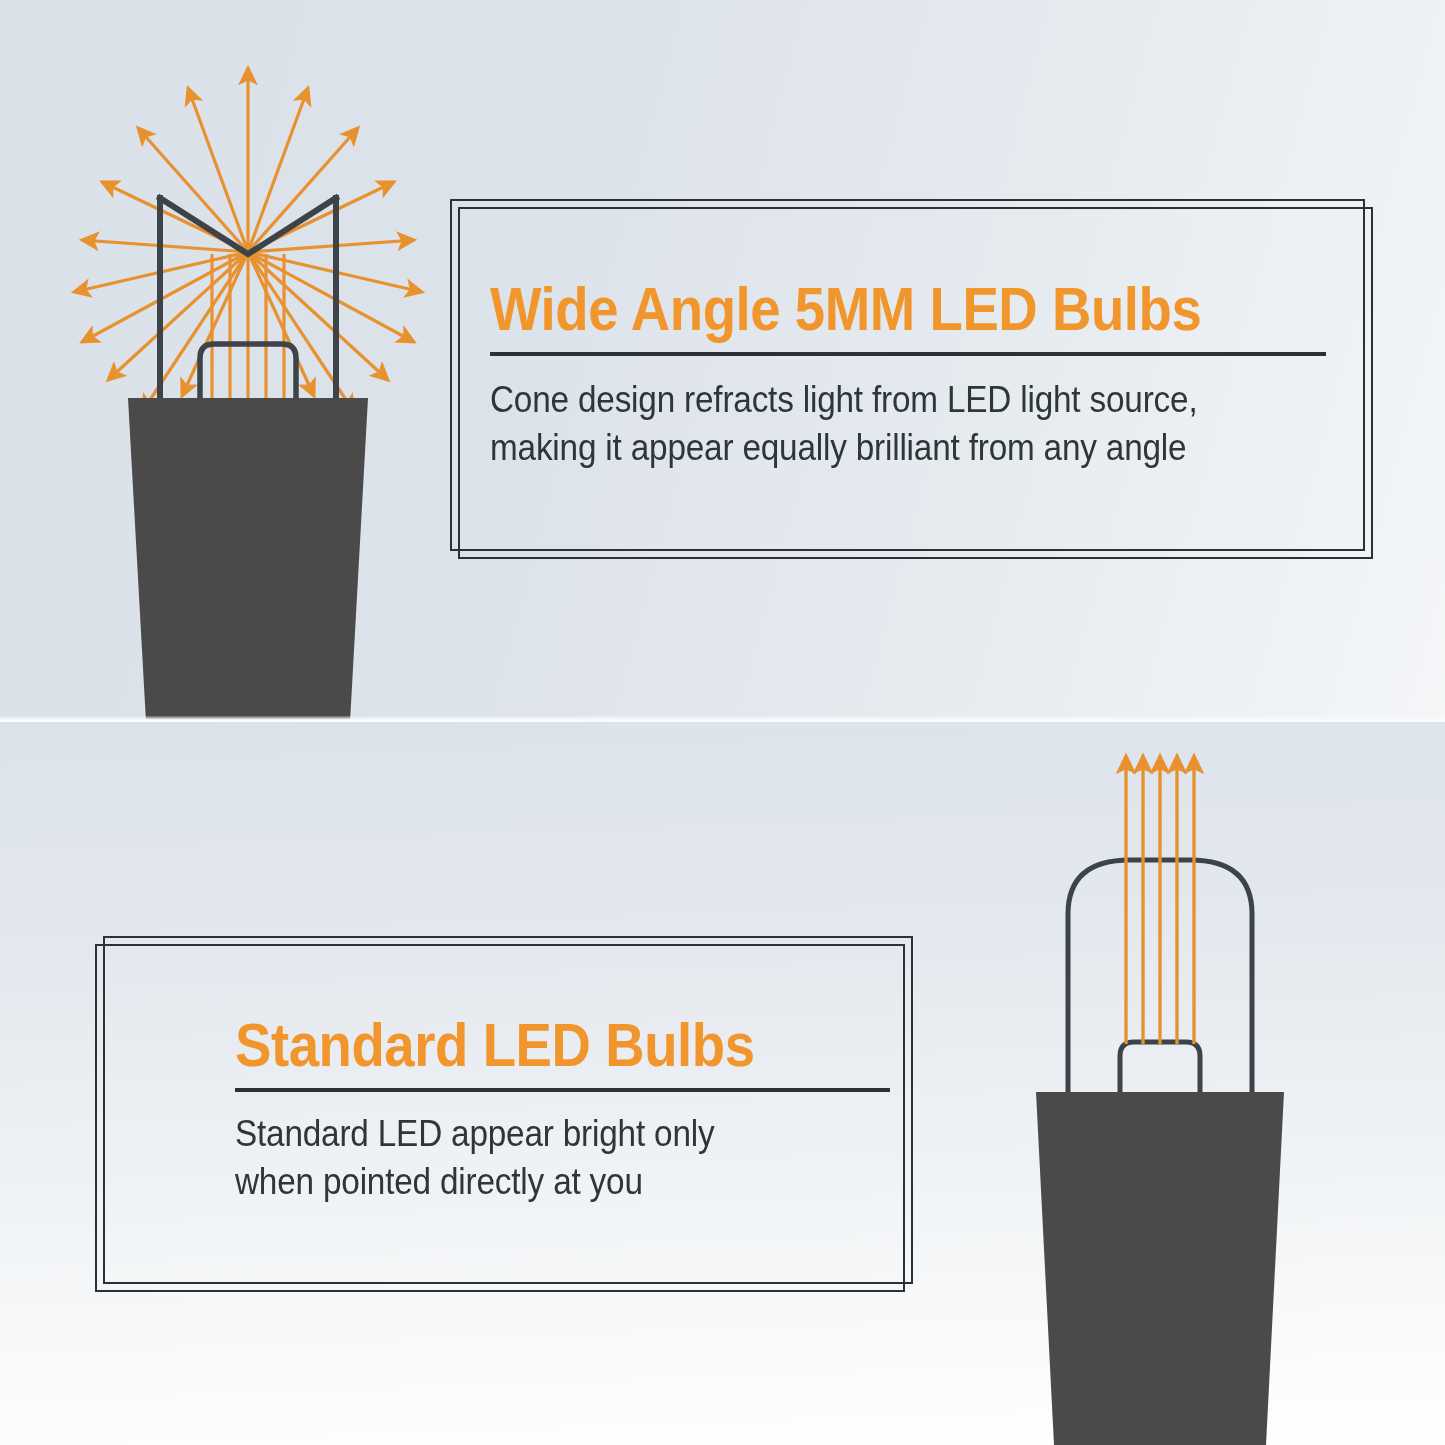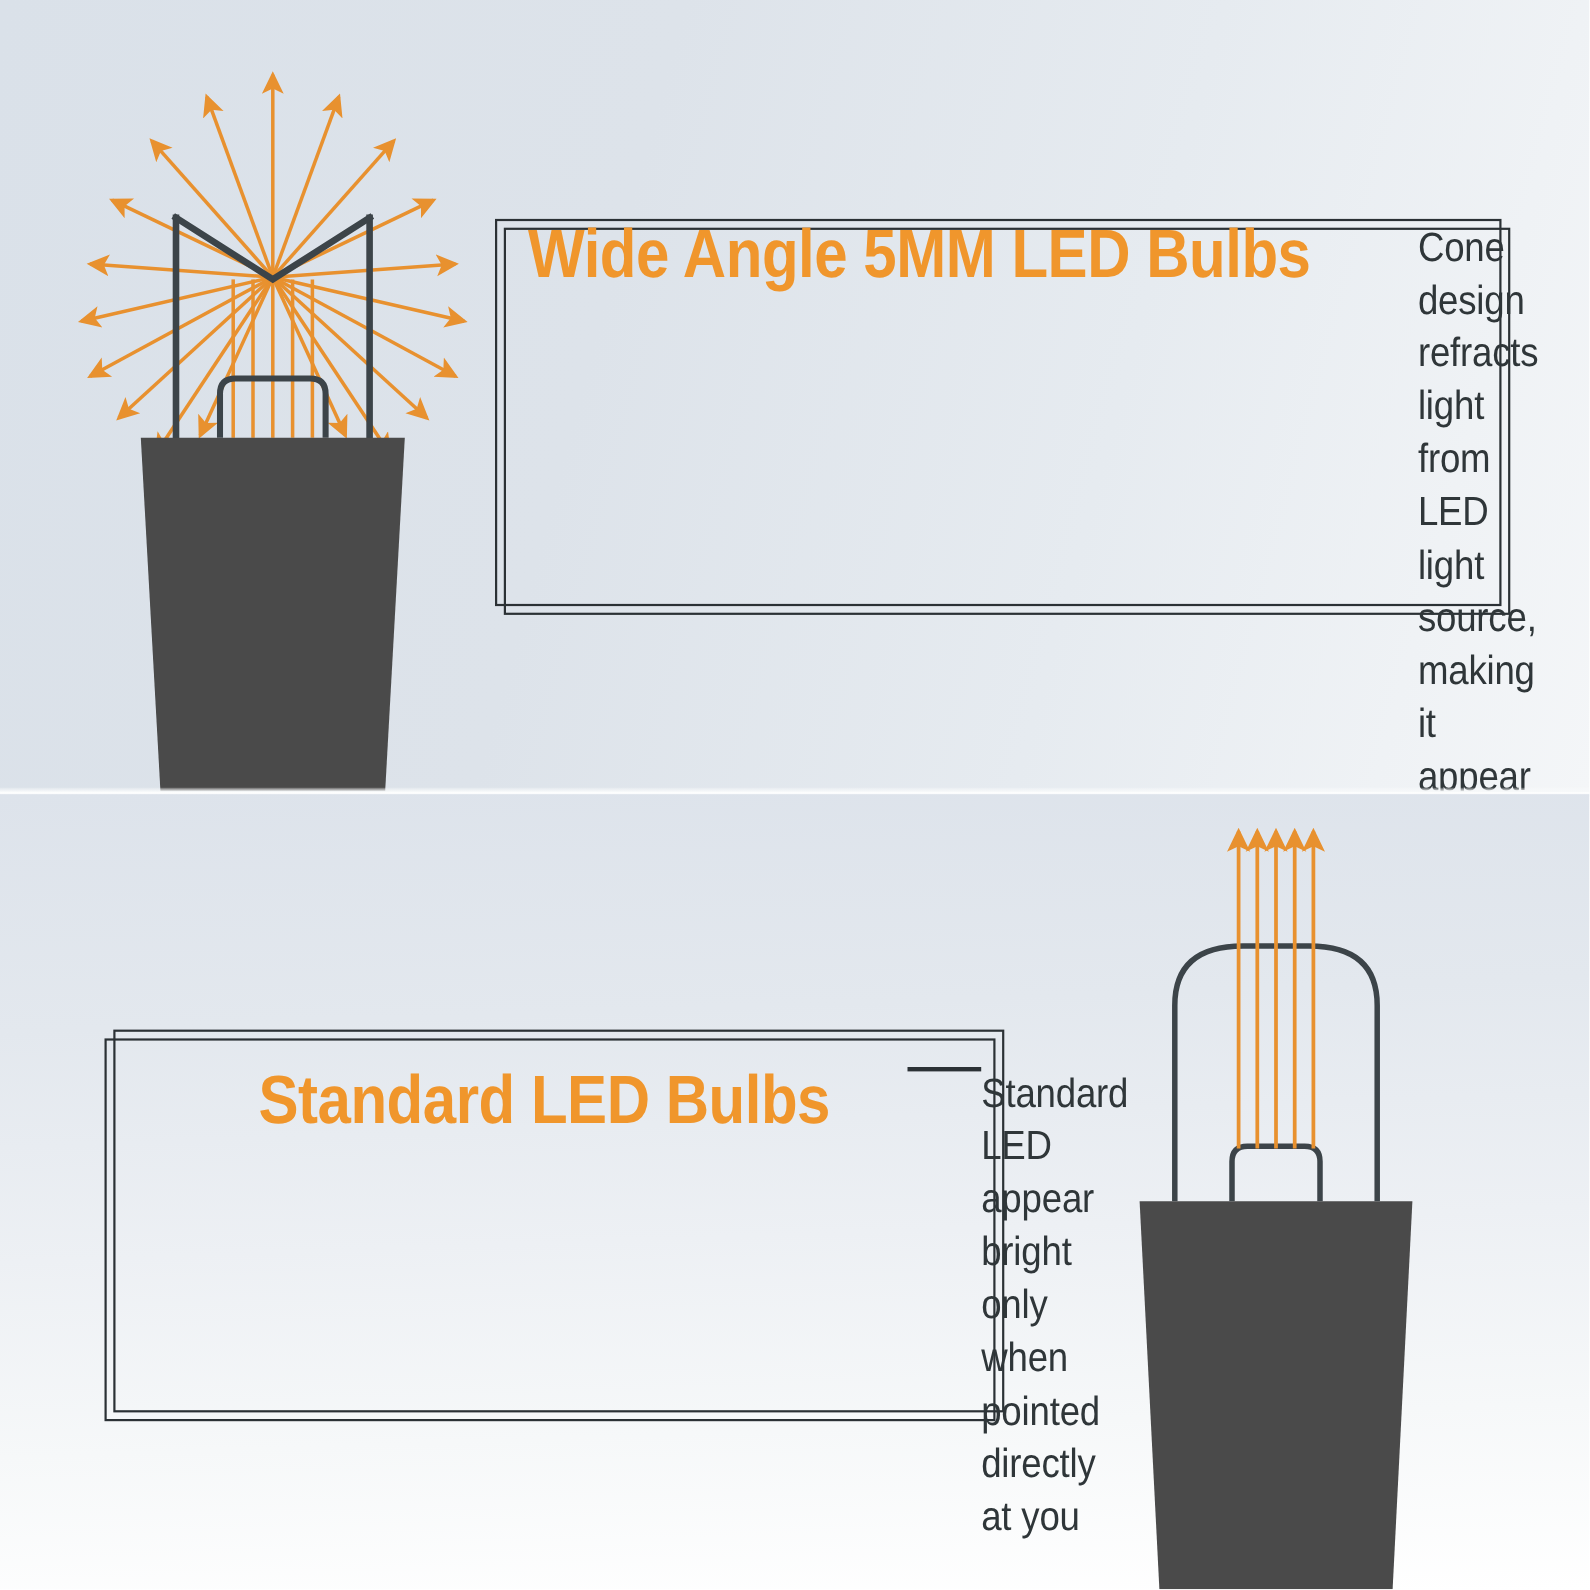--- a/index.html
+++ b/index.html
@@ -55,21 +55,21 @@
     position: absolute;
     box-sizing: border-box;
     border: 2px solid #2b3135;
     background: transparent;
   }
   .card-inner {
     position: absolute;
     left: 0; top: 0;
     width: 100%; height: 100%;
     display: flex;
-    flex-direction: row;
+    flex-direction: column;
     justify-content: center;
   }
 
   .card-title {
     color: #f0962c;
     font-weight: 700;
     font-stretch: condensed;
     line-height: 1.0;
     letter-spacing: -0.5px;
     white-space: nowrap;
@@ -92,21 +92,21 @@
   #card-top-shadow { left: 458px; top: 207px; width: 915px; height: 352px; }
   #card-top        { left: 450px; top: 199px; width: 915px; height: 352px; }
   #card-top .card-inner { padding: 0 0 0 38px; }
   #card-top .card-title { font-size: 62px; margin-bottom: 12px; }
   #card-top .card-rule  { width: 836px; margin-bottom: 20px; }
   #card-top .card-body  { font-size: 37px; width: 930px; }
 
   
   #card-bot-shadow { left: 95px; top: 944px; width: 810px; height: 348px; }
   #card-bot        { left: 103px; top: 936px; width: 810px; height: 348px; }
-  #card-bot .card-inner { padding: 0 0 1px 130px; margin-top: 32px; }
+  #card-bot .card-inner { padding: 0 0 1px 130px; }
   #card-bot .card-title { font-size: 62px; margin-bottom: 12px; }
   #card-bot .card-rule  { width: 655px; margin-bottom: 18px; }
   #card-bot .card-body  { font-size: 37px; width: 700px; }
 
   
   .illo { position: absolute; }
   #illo-wide { left: 60px; top: 40px; width: 400px; height: 682px; }
   #illo-std  { left: 980px; top: 742px; width: 360px; height: 703px; }
 </style>
 </head>

